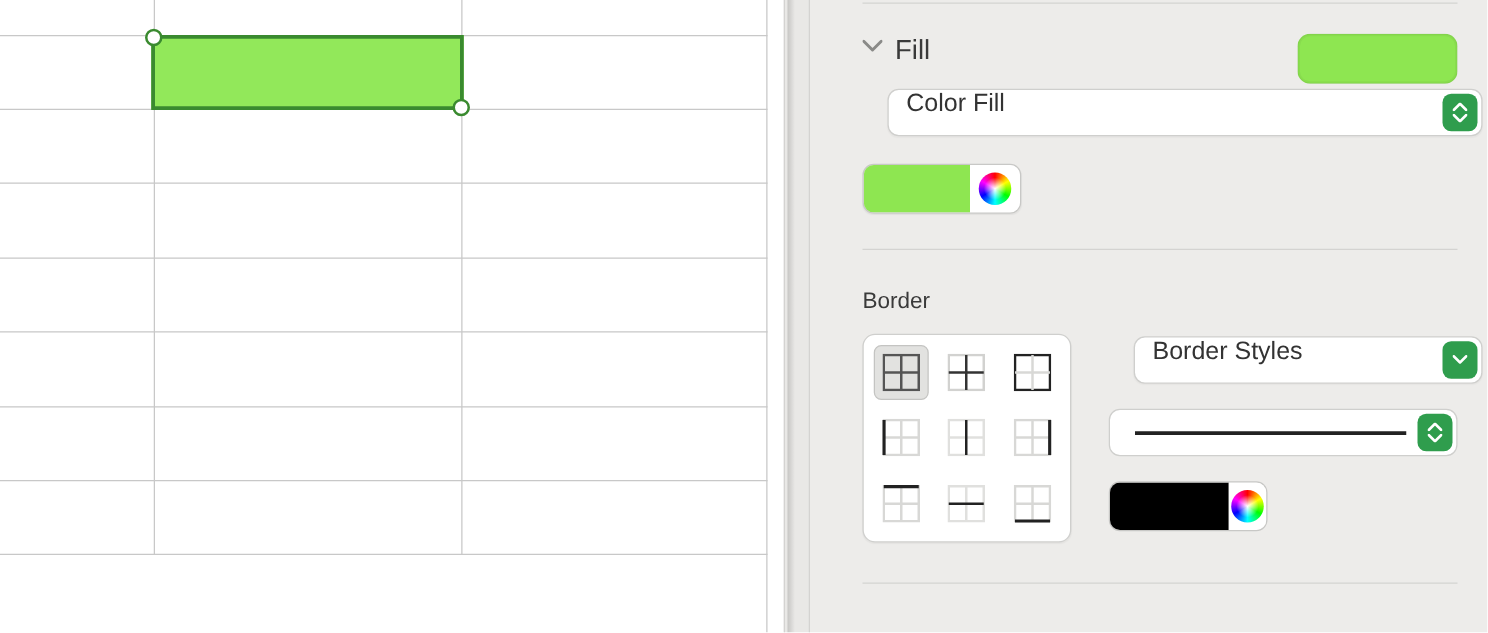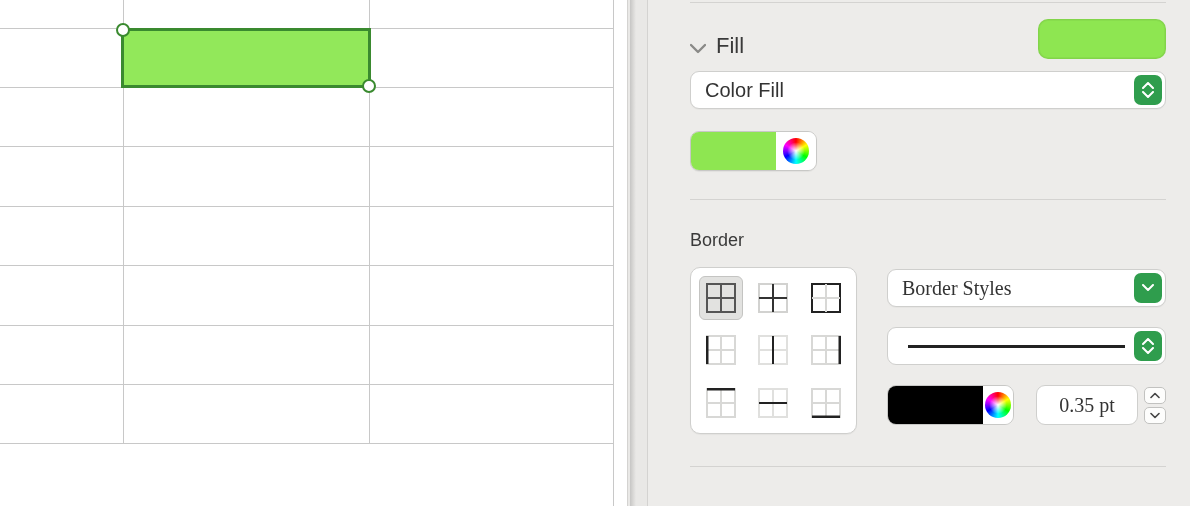--- a/index.html
+++ b/index.html
@@ -83,21 +83,21 @@
     height:1px;
     background:#d4d3d1;
     margin: 0 24px 0 42px;
   }
 
   
   .section { padding: 0 24px 0 42px; }
   .section .row { display:flex; align-items:center; }
   .fill-header {
     display:flex;
-    align-items:flex-end;
+    align-items:flex-start;
     padding-top: 24px;
     padding-bottom: 12px;
     height: 68px;
   }
   .disclosure {
     width: 20px; height: 20px;
     margin-left: -2px;
     margin-right: 8px;
     display:flex; align-items:center; justify-content:center;
     cursor:pointer;
@@ -113,25 +113,26 @@
     box-shadow: inset 0 0 0 1px rgba(0,0,0,0.04);
   }
 
   .select-control {
     position: relative;
     width: 100%;
     height: 38px;
     background: #fff;
     border: 1px solid #cfcfcd;
     border-radius: 9px;
-    display:flex; align-items:center;
+    display:flex; 
     padding-left: 14px;
     font-size: 20px;
     color: #333;
     box-shadow: 0 1px 1px rgba(0,0,0,0.03);
+    margin-left: 20px;
   }
   .select-control .end-btn {
     position:absolute; right:3px; top:3px; bottom:3px;
     width: 28px;
     border-radius: 7px;
     background: #2f9d4d;
     display:flex; flex-direction:column; align-items:center; justify-content:center;
     gap:2px;
   }
   .select-control .end-btn svg { display:block; }
@@ -176,21 +177,20 @@
 
   
   .border-title {
     font-size: 18px; font-weight:400; color:#3a3a3a;
     padding-top: 30px;
     padding-bottom: 16px;
   }
   .border-body {
     display:flex;
     gap: 30px;
-    font-family: Liberation Serif, serif;
   }
   .border-grid {
     width: 167px; height: 167px;
     background:#fff;
     border:1px solid #cfcfcd;
     border-radius: 10px;
     padding: 8px;
     display:grid;
     grid-template-columns: repeat(3, 1fr);
     grid-template-rows: repeat(3, 1fr);
@@ -451,34 +451,19 @@
         </div>
 
         <div class="border-bottom-row">
           <div class="border-color-pill">
             <div class="swatch"></div>
             <div class="picker">
               <div class="color-wheel"></div>
             </div>
           </div>
 
-          <div class="stepper">
-            <div class="stepper-field">0.35 pt</div>
-            <div class="stepper-btns">
-              <div class="btn">
-                <svg width="10" height="7" viewBox="0 0 10 7">
-                    <path d="M1 5.5 L5 1.5 L9 5.5" stroke="#444" stroke-width="1.6" fill="none" stroke-linecap="round" stroke-linejoin="round"></path>
-                  </svg>
-              </div>
-              <div class="btn">
-                <svg width="10" height="7" viewBox="0 0 10 7">
-                    <path d="M1 1.5 L5 5.5 L9 1.5" stroke="#444" stroke-width="1.6" fill="none" stroke-linecap="round" stroke-linejoin="round"></path>
-                  </svg>
-              </div>
-            </div>
-          </div>
         </div>
       </div>
     </div>
   </div>
 
   <div class="panel-divider" style="margin-top:32px"></div>
 </div>
 
 </body></html>

